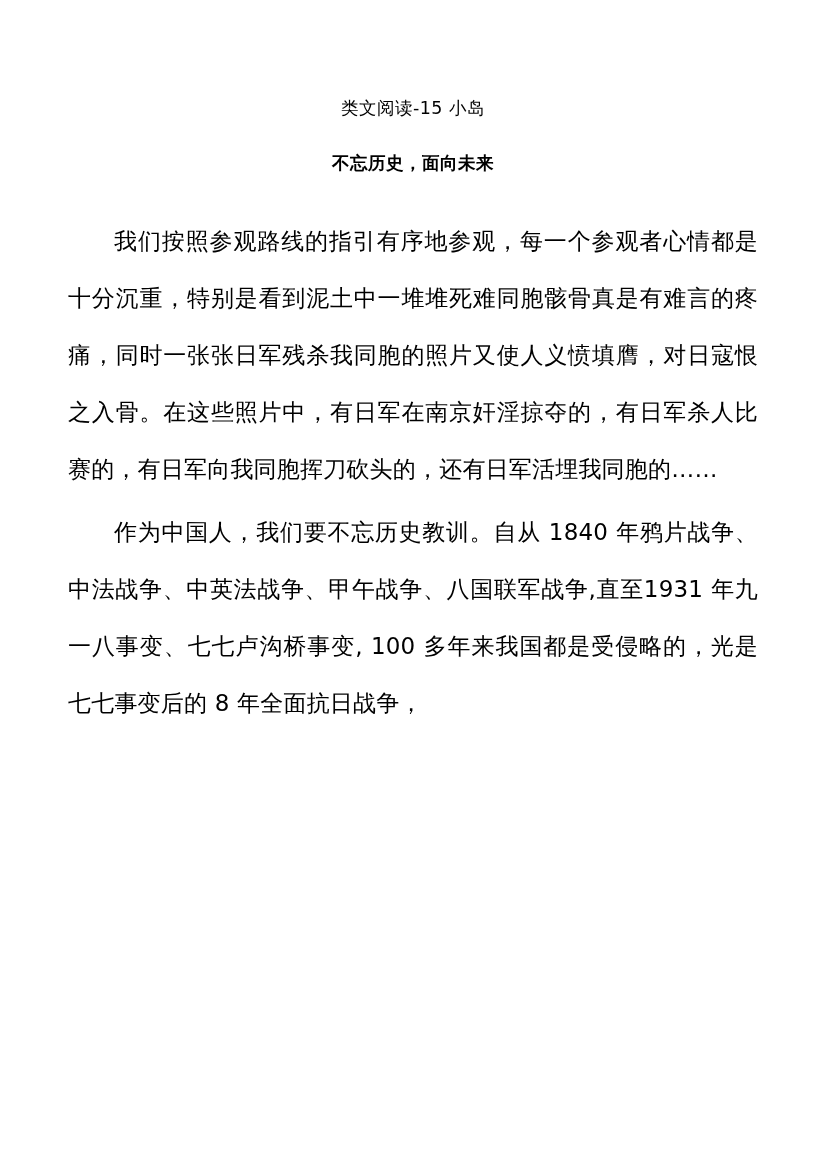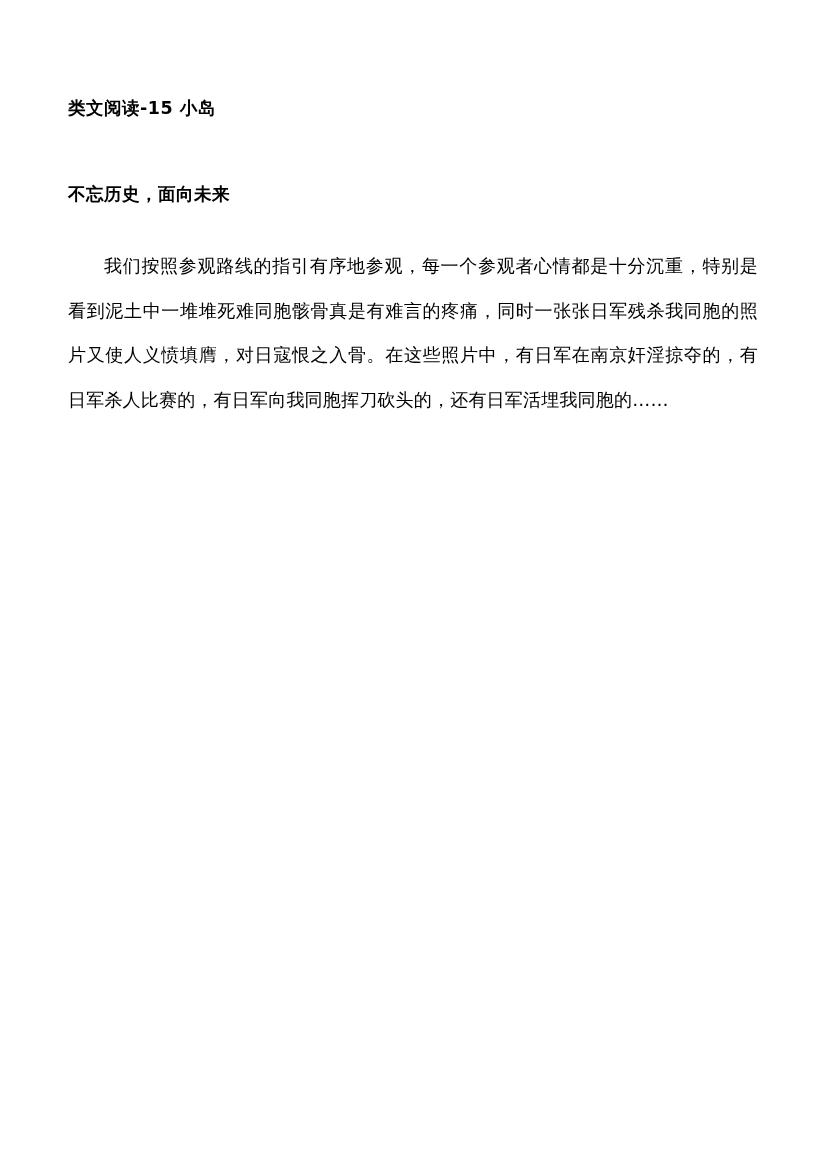--- a/index.html
+++ b/index.html
@@ -19,37 +19,37 @@
     overflow: hidden;
     box-sizing: border-box;
   }
   .content {
     position: absolute;
     left: 68px;
     top: 96px;
     width: 690px;
   }
   .doc-title {
-    text-align: left;
+    text-align: center;
     font-size: 17.5px;
-    font-weight: bold;
+    font-weight: normal;
     letter-spacing: 0.5px;
-    margin: 0 0 61px 0;
+    margin: 0 0 30px 0;
     line-height: 1.4;
   }
   .doc-subtitle {
-    text-align: left;
+    text-align: center;
     font-size: 17.5px;
     font-weight: bold;
     letter-spacing: 0.5px;
     margin: 0 0 38px 0;
     line-height: 1.4;
   }
   .para {
-    font-size: 18px;
+    font-size: 23px;
     line-height: 2.48;
     text-align: justify;
     text-justify: inter-ideograph;
     text-indent: 2em;
     margin: 0 0 6px 0;
     letter-spacing: 0.2px;
     word-break: break-all;
   }
 </style>
 </head>
@@ -59,15 +59,16 @@
   <div class="content">
 
     <h1 class="doc-title">类文阅读-15 小岛</h1>
 
     <h2 class="doc-subtitle">不忘历史，面向未来</h2>
 
     <p class="para">我们按照参观路线的指引有序地参观，每一个参观者心情都是十分沉重，特别是看到泥土中一堆堆死难同胞骸骨真是有难言的疼痛，同时一张张日军残杀我同胞的照片又使人义愤填膺，对日寇恨之入骨。在这些照片中，有日军在南京奸淫掠夺的，有日军杀人比赛的，有日军向我同胞挥刀砍头的，还有日军活埋我同胞的……</p>
 
 
 
+    <p class="para">作为中国人，我们要不忘历史教训。自从 1840 年鸦片战争、中法战争、中英法战争、甲午战争、八国联军战争,直至1931 年九一八事变、七七卢沟桥事变, 100 多年来我国都是受侵略的，光是七七事变后的 8 年全面抗日战争，</p>
 
   </div>
 </div>
 
 </body></html>

